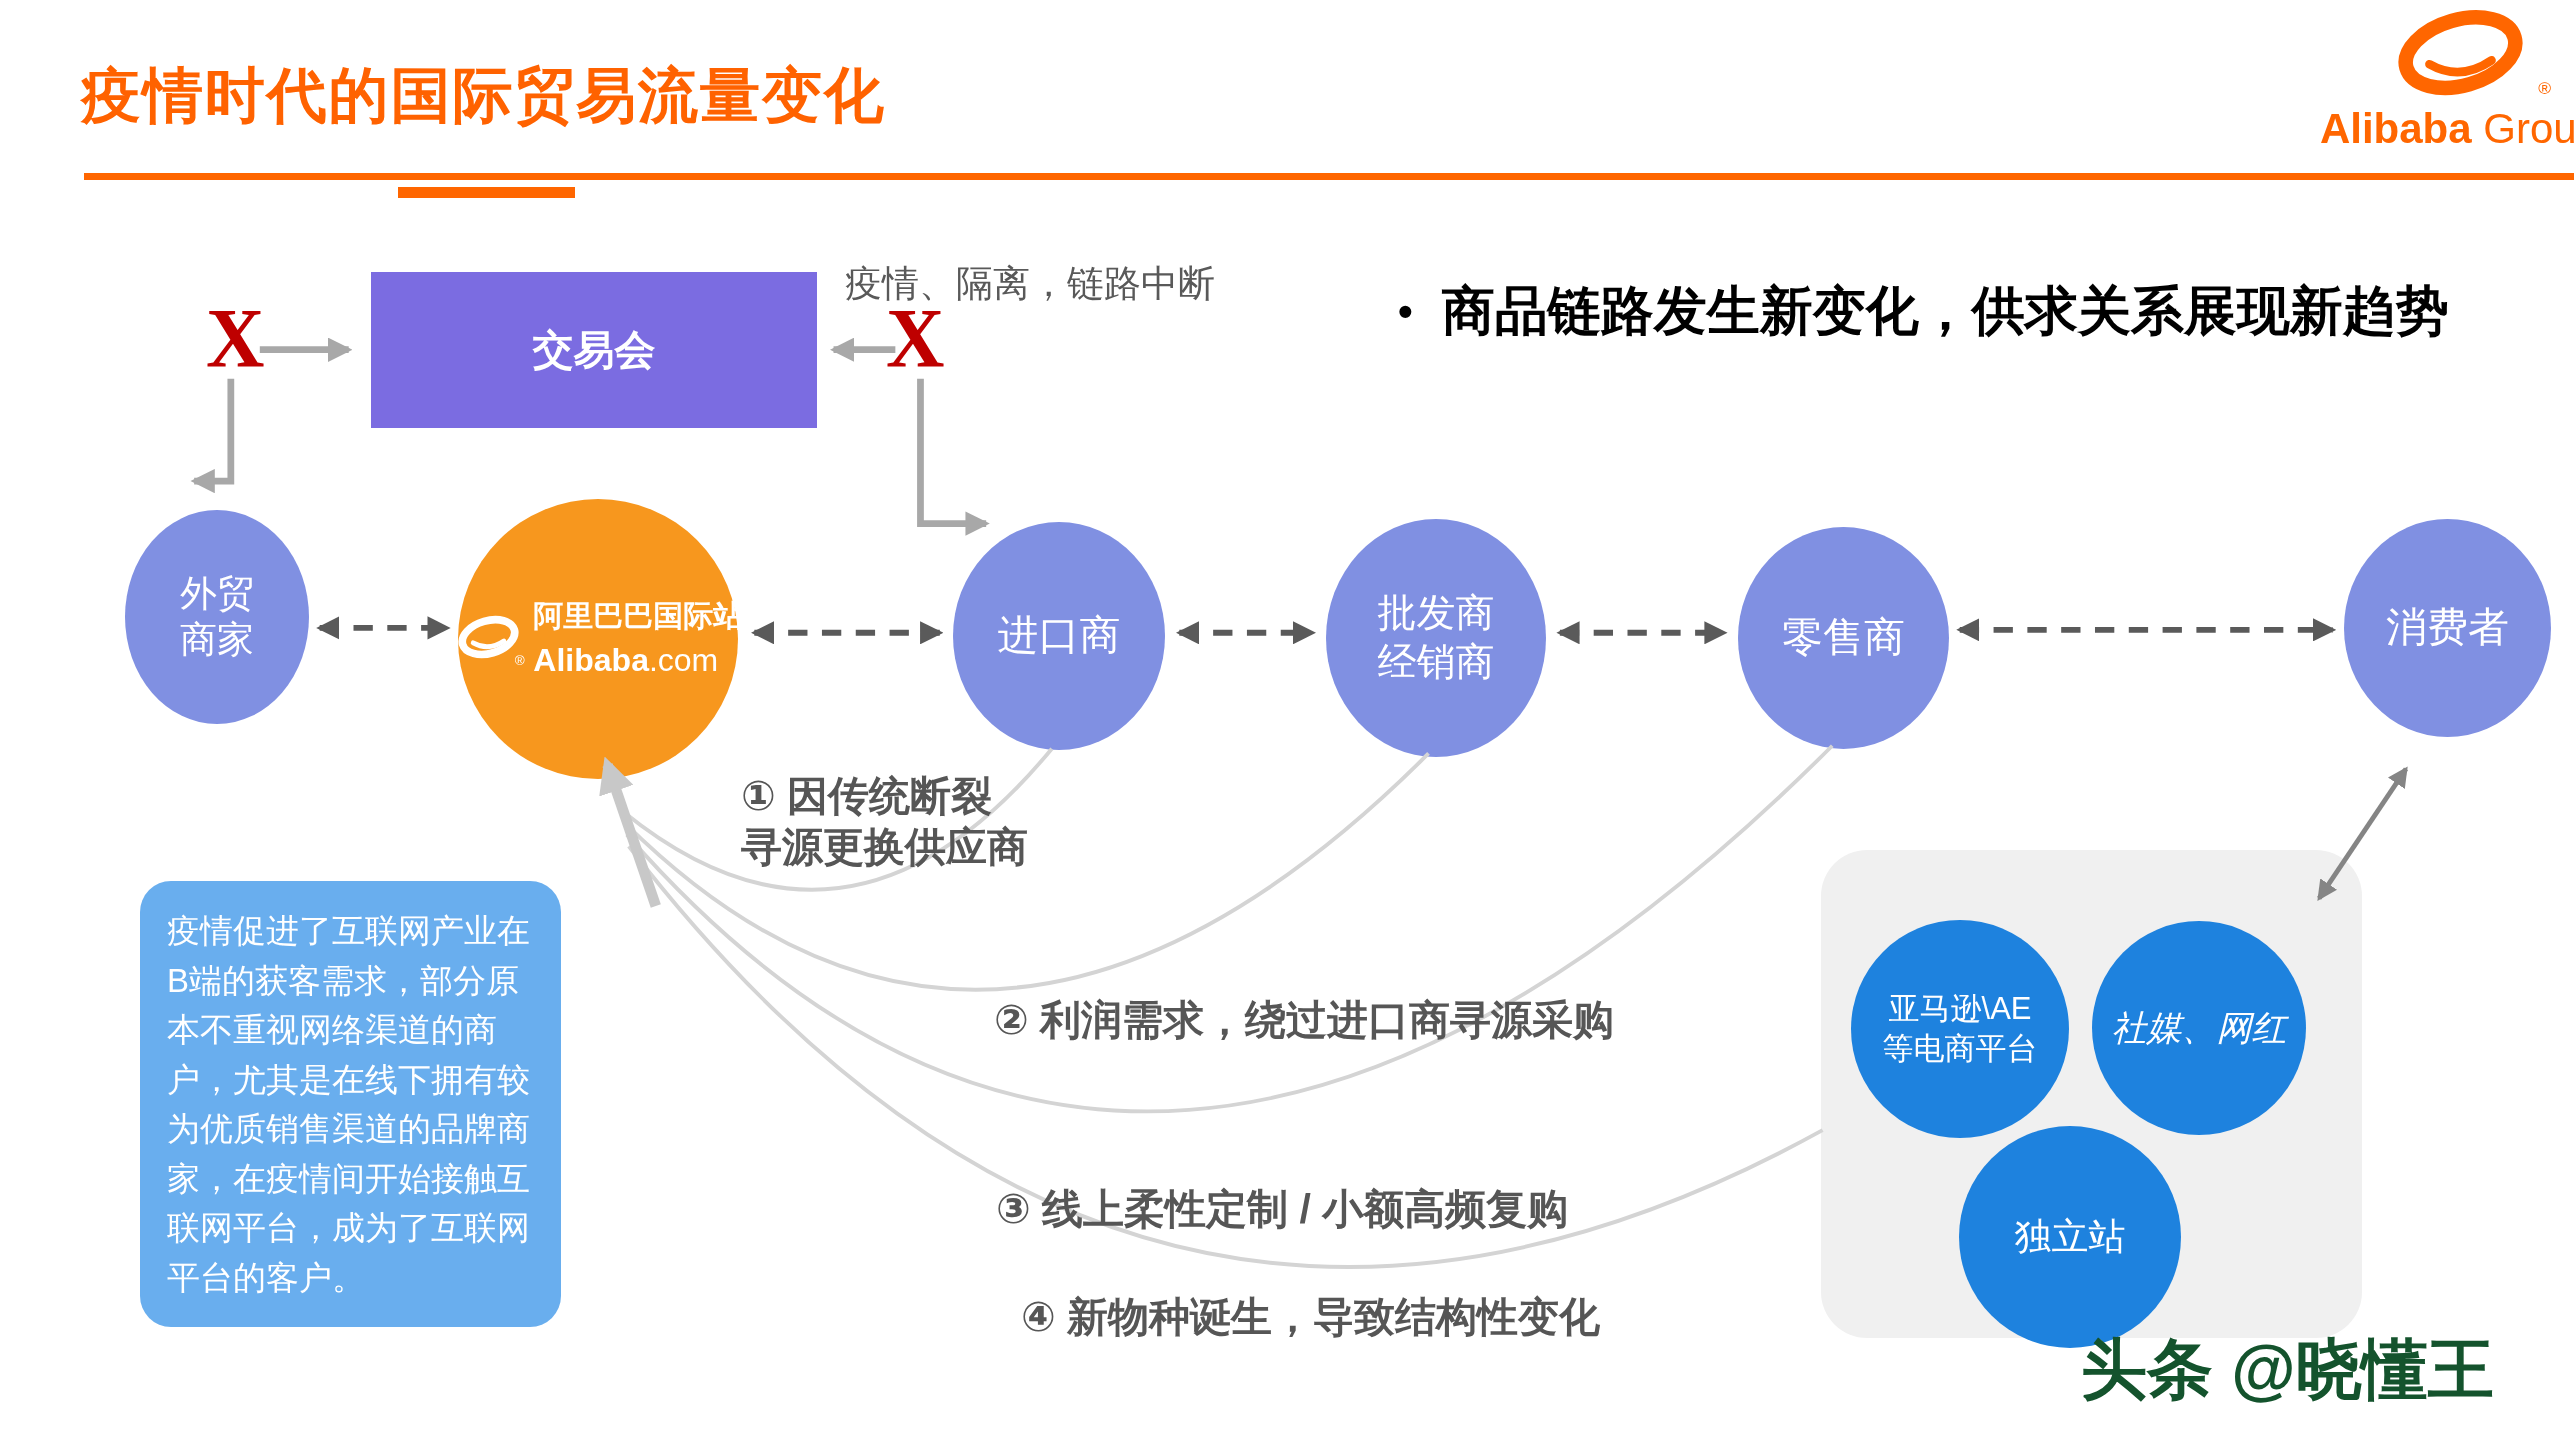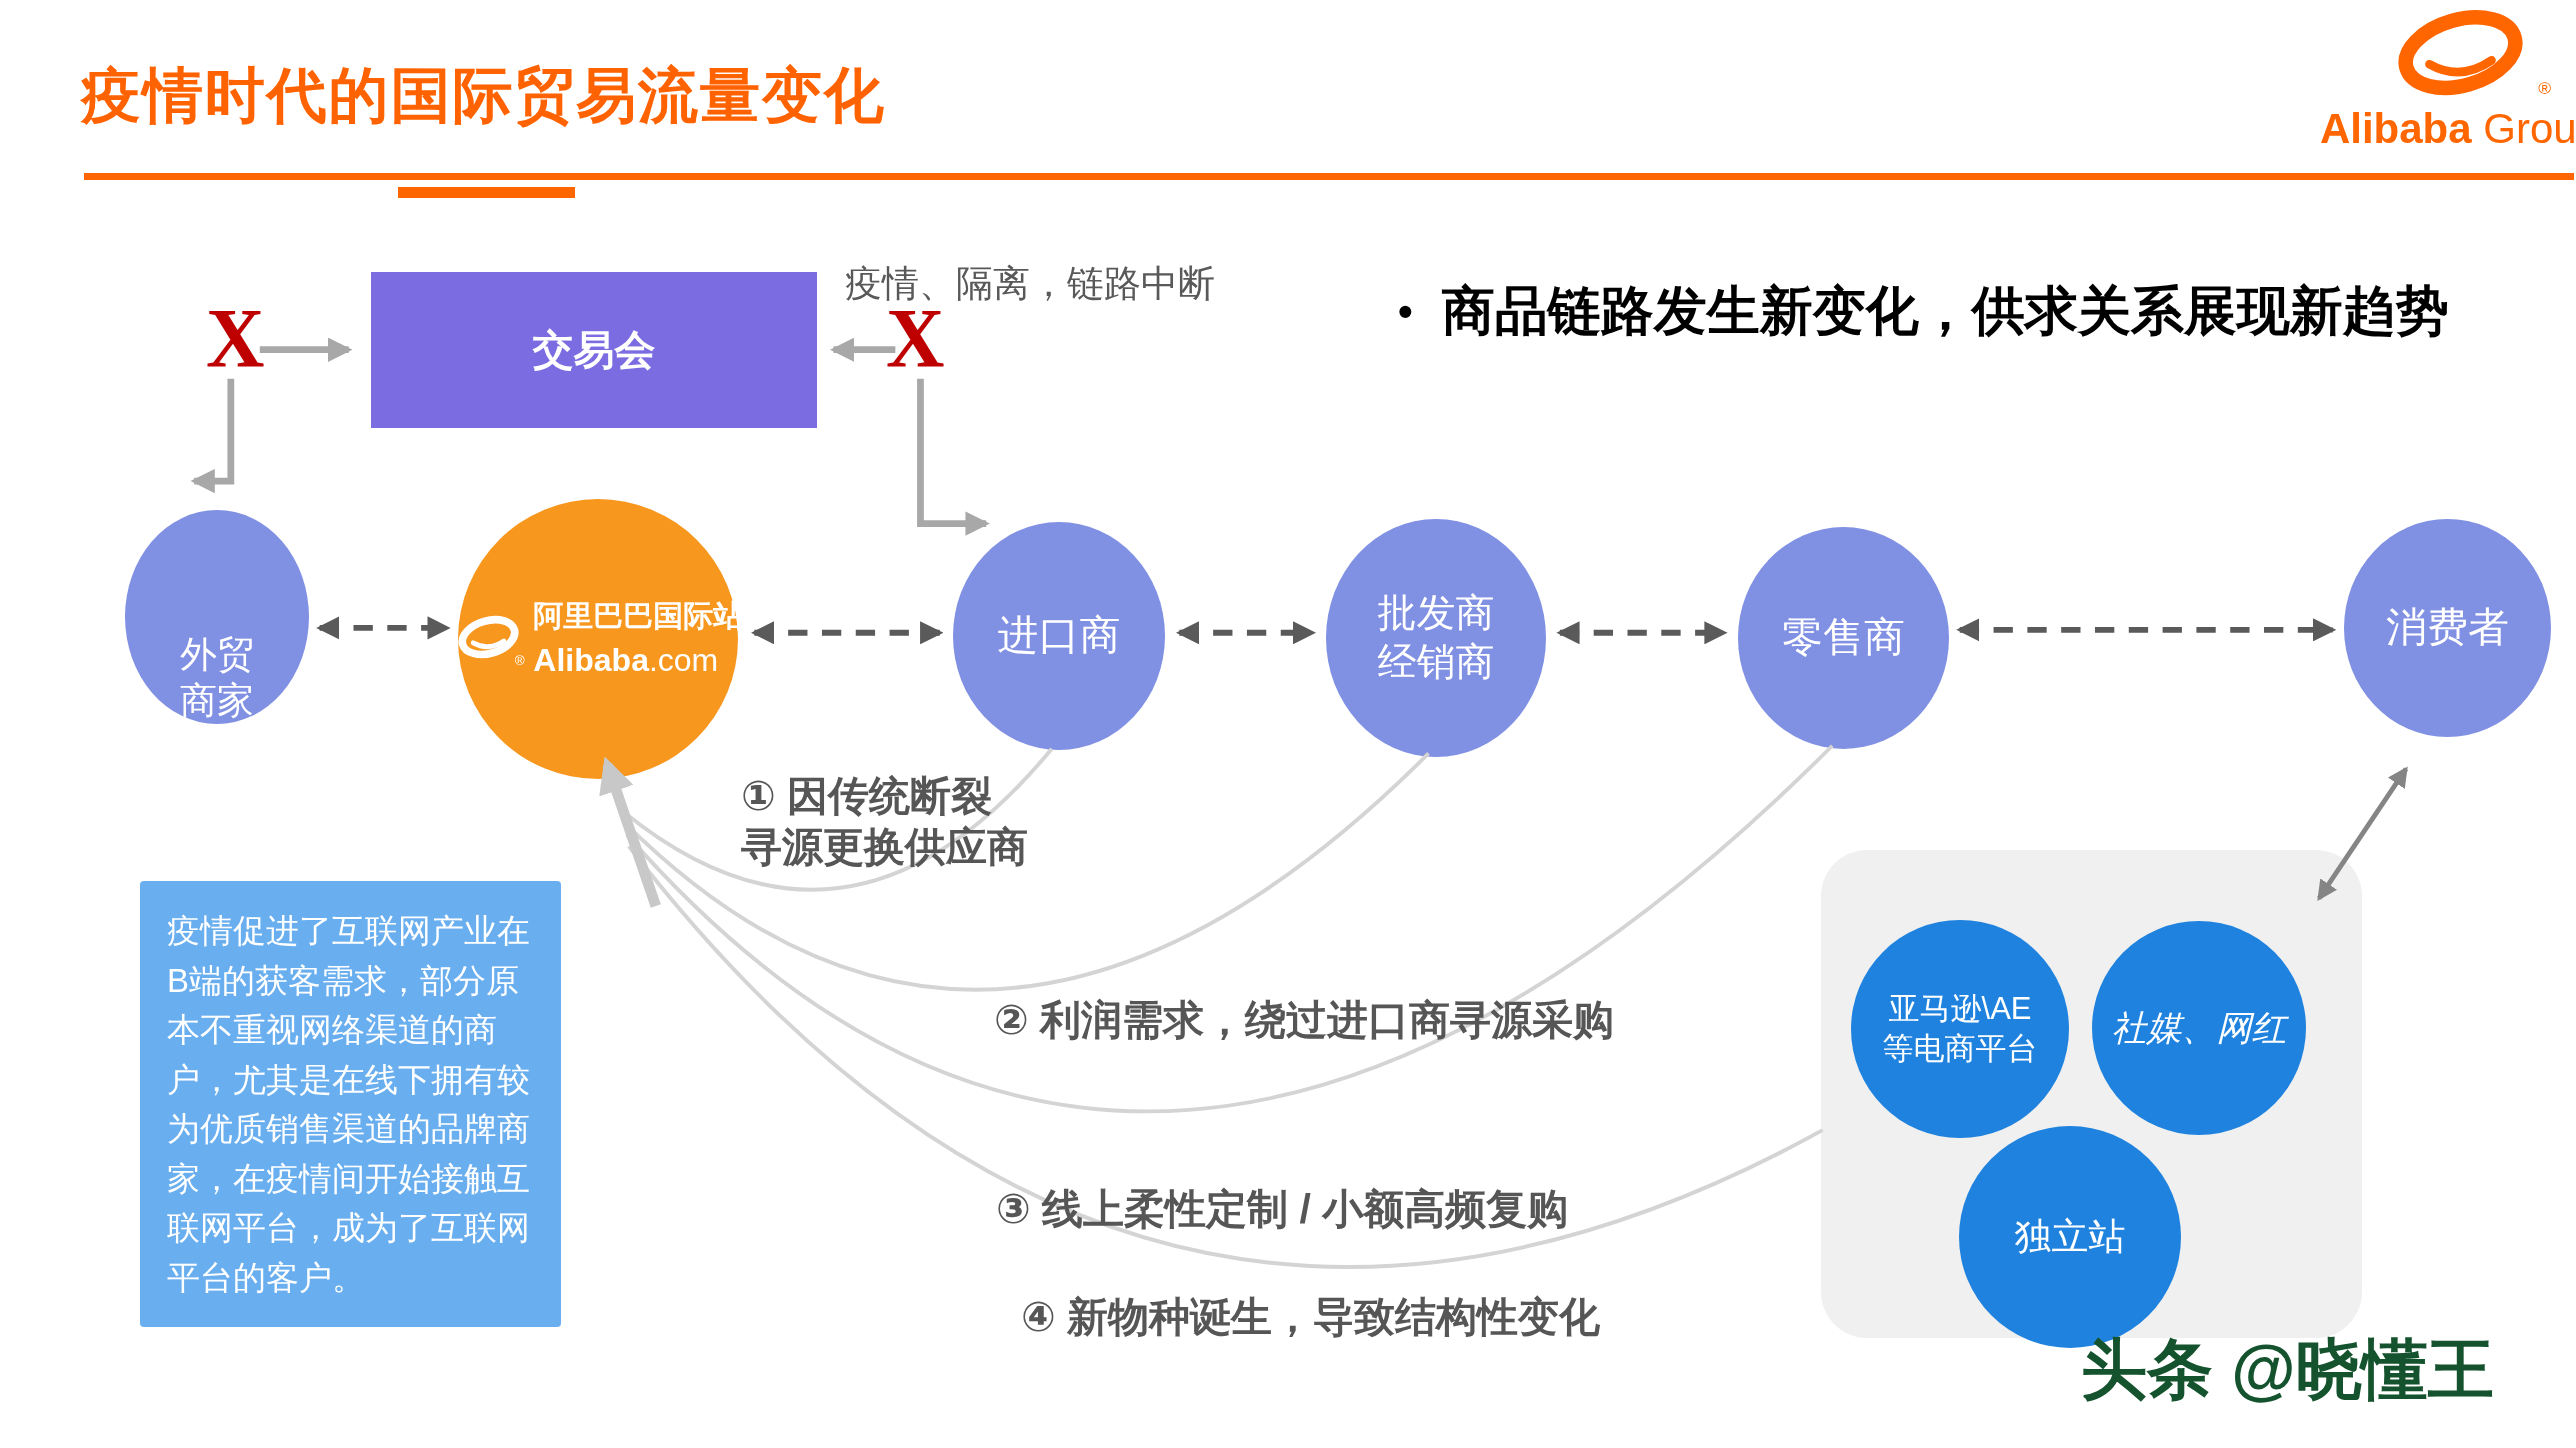--- a/index.html
+++ b/index.html
@@ -29,42 +29,42 @@
   .keypoint .kp-text{font-size:53px;font-weight:bold;color:#000;white-space:nowrap;}
   .xmark{font-family:"Liberation Serif","DejaVu Serif",serif;font-size:81px;font-weight:bold;
     color:#be0000;z-index:3;transform:scaleY(1.05);line-height:1;}
   .x-left{left:178px;top:299px;}
   .x-right{left:858px;top:299px;}
 
   
   .circle{border-radius:50%;display:flex;flex-direction:column;align-items:center;justify-content:center;
     color:#fff;text-align:center;z-index:1;line-height:1.25;}
   .blue{background:#8090e2;}
-  .c-foreign{left:97px;top:510px;width:184px;height:214px;font-size:37px;justify-content:flex-end;}
+  .c-foreign{left:97px;top:510px;width:184px;height:214px;font-size:37px;}
   .c-orange{left:430px;top:499px;width:280px;height:280px;background:#f7971e;}
   .c-importer{left:925px;top:522px;width:212px;height:228px;font-size:41px;}
   .c-wholesaler{left:1298px;top:519px;width:220px;height:238px;font-size:39px;}
   .c-retailer{left:1710px;top:527px;width:211px;height:222px;font-size:41px;}
   .c-consumer{left:2316px;top:519px;width:207px;height:218px;font-size:41px;}
   .ali-logo{display:flex;align-items:center;gap:9.7px;position:relative;}
   .ali-logo .txt{display:flex;flex-direction:column;align-items:flex-start;line-height:1.15;gap:8px;}
   .ali-cn{font-size:30px;font-weight:bold;color:#fff;white-space:nowrap;}
   .ali-en{font-size:32px;color:#fff;white-space:nowrap;}
   .ali-en b{font-weight:bold;}
   .ali-reg{position:absolute;left:62px;top:54px;font-size:13.5px;color:#fff;}
 
   
   .annot{color:#565656;font-weight:bold;font-size:41px;z-index:3;line-height:1.24;white-space:nowrap;}
   .a1{left:713px;top:771px;}
   .a2{left:966px;top:995px;}
   .a3{left:968px;top:1184px;}
   .a4{left:993px;top:1292px;}
 
   
-  .note-box{left:112px;top:881px;width:421px;height:446px;background:#69aeee;border-radius:4px;
+  .note-box{left:112px;top:881px;width:421px;height:446px;background:#69aeee;border-radius:31px;
     z-index:1;color:#fff;font-size:33px;line-height:1.5;padding:25px 27px;box-sizing:border-box;}
 
   
   .ns-box{left:1793px;top:850px;width:541px;height:488px;background:#f0f0f0;border-radius:46px;z-index:1;}
   .ns-title{position:absolute;left:0;top:15.5px;width:100%;text-align:center;font-size:42px;color:#595959;}
   .ns-circle{position:absolute;border-radius:50%;background:#1e82de;color:#fff;display:flex;
     flex-direction:column;align-items:center;justify-content:center;text-align:center;line-height:1.3;}
   .ns-c1{left:30px;top:70px;width:218px;height:218px;font-size:31px;}
   .ns-c2{left:271px;top:71px;width:214px;height:214px;font-size:35px;font-style:italic;}
   .ns-c3{left:138px;top:276px;width:222px;height:222px;font-size:37px;}

